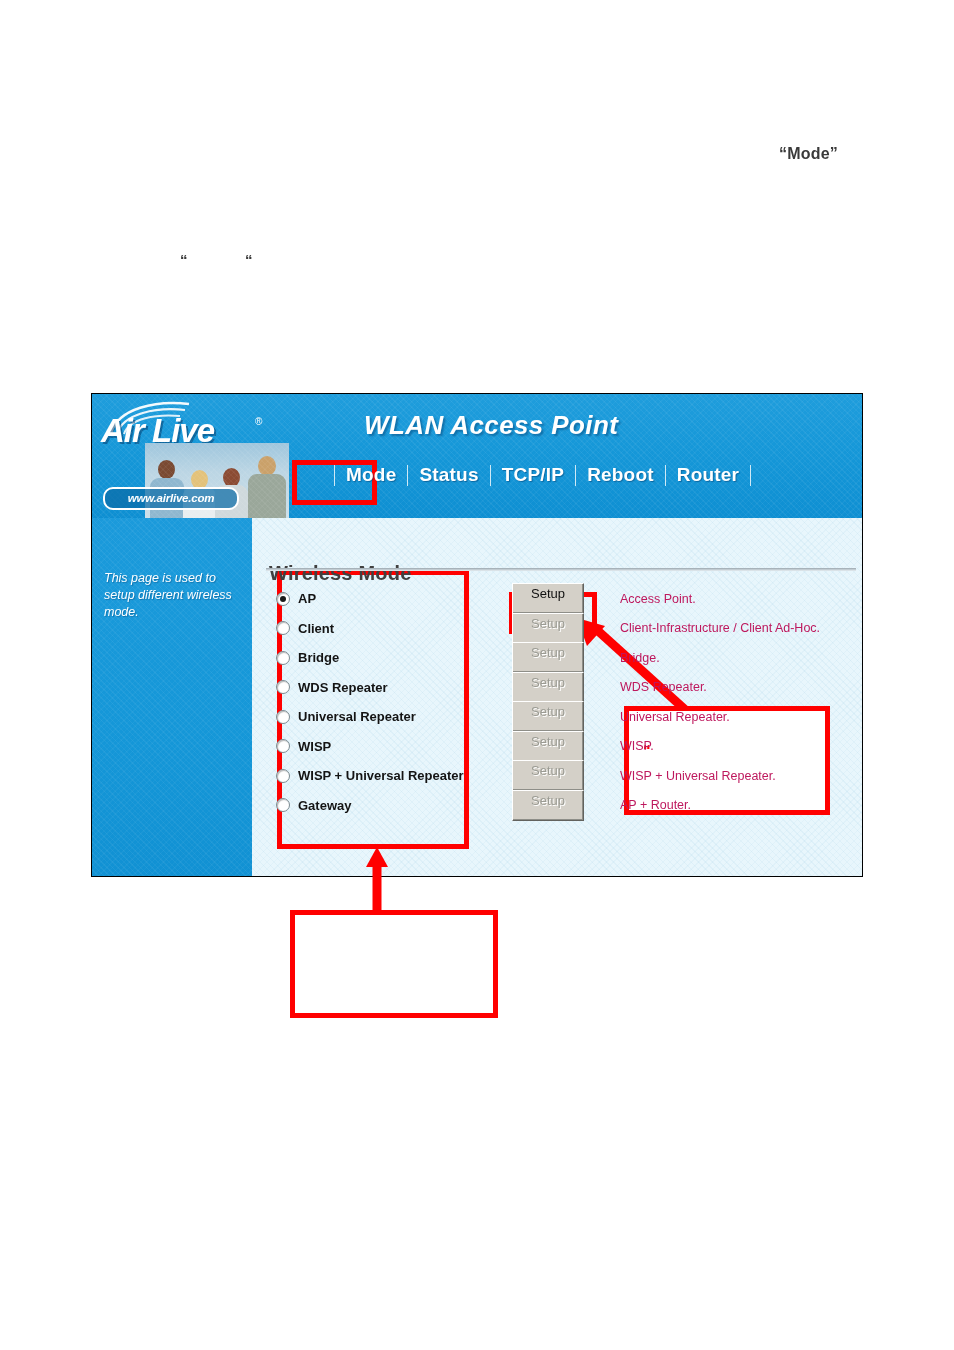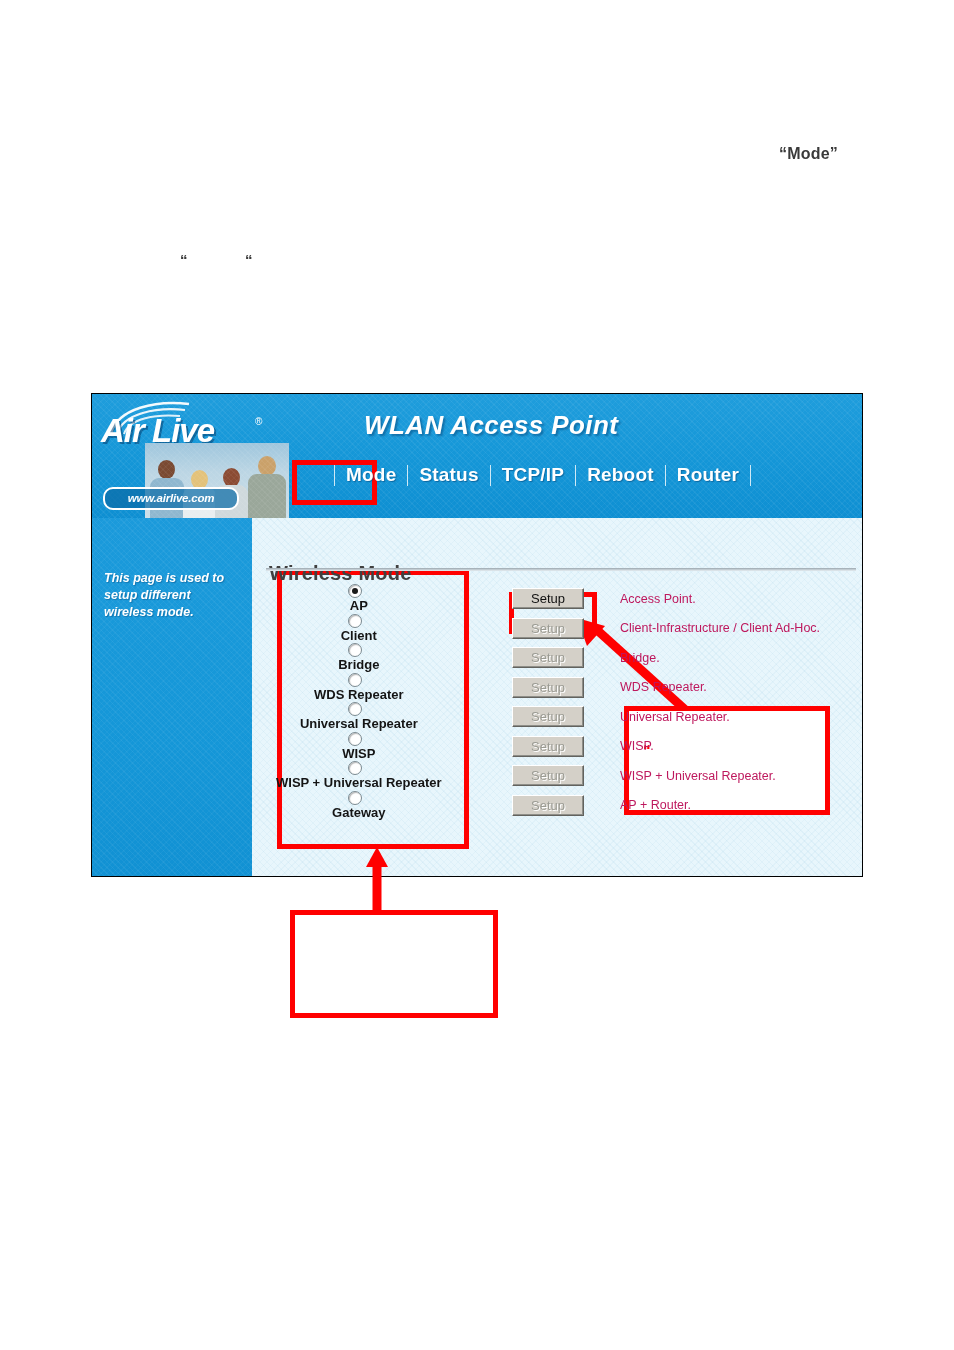--- a/index.html
+++ b/index.html
@@ -192,21 +192,20 @@
     right: 0;
     bottom: 0;
     display: flex;
   }
   #side-panel {
     width: 160px;
     background: #1597d8;
     background-image: linear-gradient(180deg, #1b9adb 0%, #1597d8 60%, #1191d3 100%);
     position: relative;
     flex: 0 0 160px;
-    font-weight: bold;
   }
   #side-panel::after {
     content: "";
     position: absolute;
     inset: 0;
     background-image:
       repeating-linear-gradient(45deg, rgba(255,255,255,.05) 0 1px, transparent 1px 4px),
       repeating-linear-gradient(-45deg, rgba(255,255,255,.035) 0 1px, transparent 1px 4px);
     pointer-events: none;
   }
@@ -260,21 +259,20 @@
   #mode-list {
     position: absolute;
     left: 24px;
     top: 66px;
     z-index: 3;
   }
   .mode-row {
     display: flex;
     align-items: center;
     height: 29.5px;
-    flex-direction: column;
   }
   .radio {
     width: 12px;
     height: 12px;
     border-radius: 50%;
     background: #ffffff;
     border: 1px solid #7b8a91;
     box-shadow: inset 1px 1px 1px rgba(0,0,0,.28);
     margin-right: 8px;
     flex: 0 0 12px;
@@ -304,21 +302,21 @@
     top: 66px;
     z-index: 3;
   }
   .setup-slot {
     height: 29.5px;
     display: flex;
     align-items: center;
   }
   .btn-setup {
     width: 72px;
-    height: 21px;
+    height: 31px;
     line-height: 19px;
     text-align: center;
     font-size: 13px;
     color: #111111;
     background: #d4d0c8;
     border-top: 1px solid #ffffff;
     border-left: 1px solid #ffffff;
     border-right: 1px solid #62625e;
     border-bottom: 1px solid #62625e;
     box-shadow: inset -1px -1px 0 #8e8e88;

